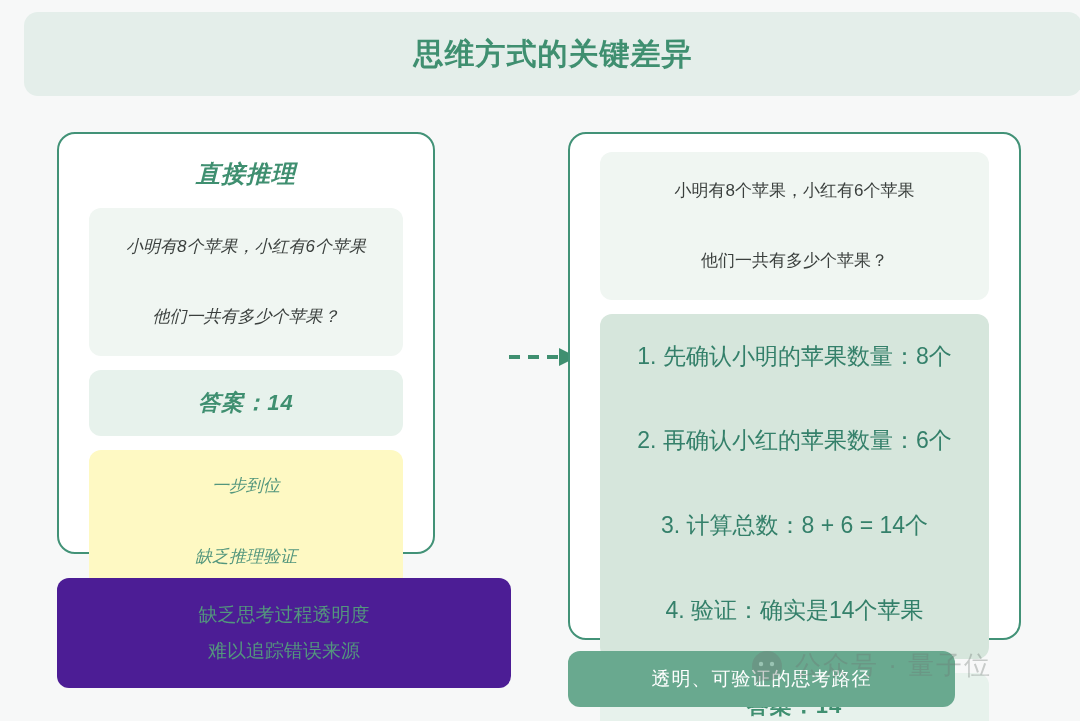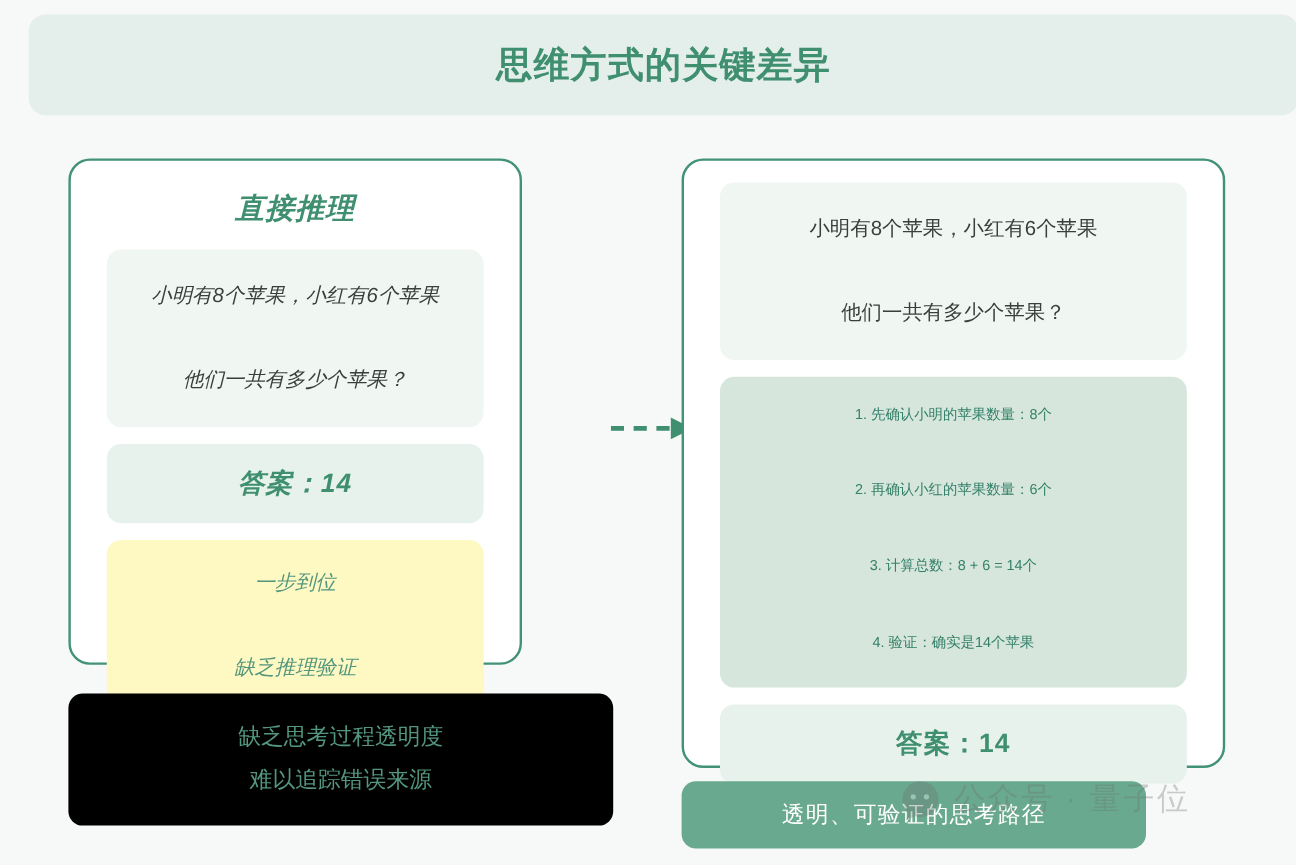--- a/index.html
+++ b/index.html
@@ -111,21 +111,21 @@
     color: #53967d;
     line-height: 1.85;
     text-align: center;
   }
   .box-steps {
     background: #d6e6dc;
     padding: 20px 14px 26px 14px;
     margin-bottom: 14px;
   }
   .box-steps .step {
-    font-size: 12px;
+    font-size: 23px;
     color: #34806a;
     line-height: 1.95;
     text-align: center;
     white-space: nowrap;
   }
 
   
   .footer-box {
     position: absolute;
     border-radius: 12px;
@@ -133,21 +133,21 @@
     display: flex;
     flex-direction: column;
     align-items: center;
     justify-content: center;
   }
   .footer-left {
     left: 57px;
     top: 578px;
     width: 454px;
     height: 110px;
-    background: #000000;
+    background: #4c1d95;
   }
   .footer-left .line {
     font-size: 19px;
     color: #53967d;
     line-height: 1.9;
     text-align: center;
   }
   .footer-right {
     left: 568px;
     top: 651px;

